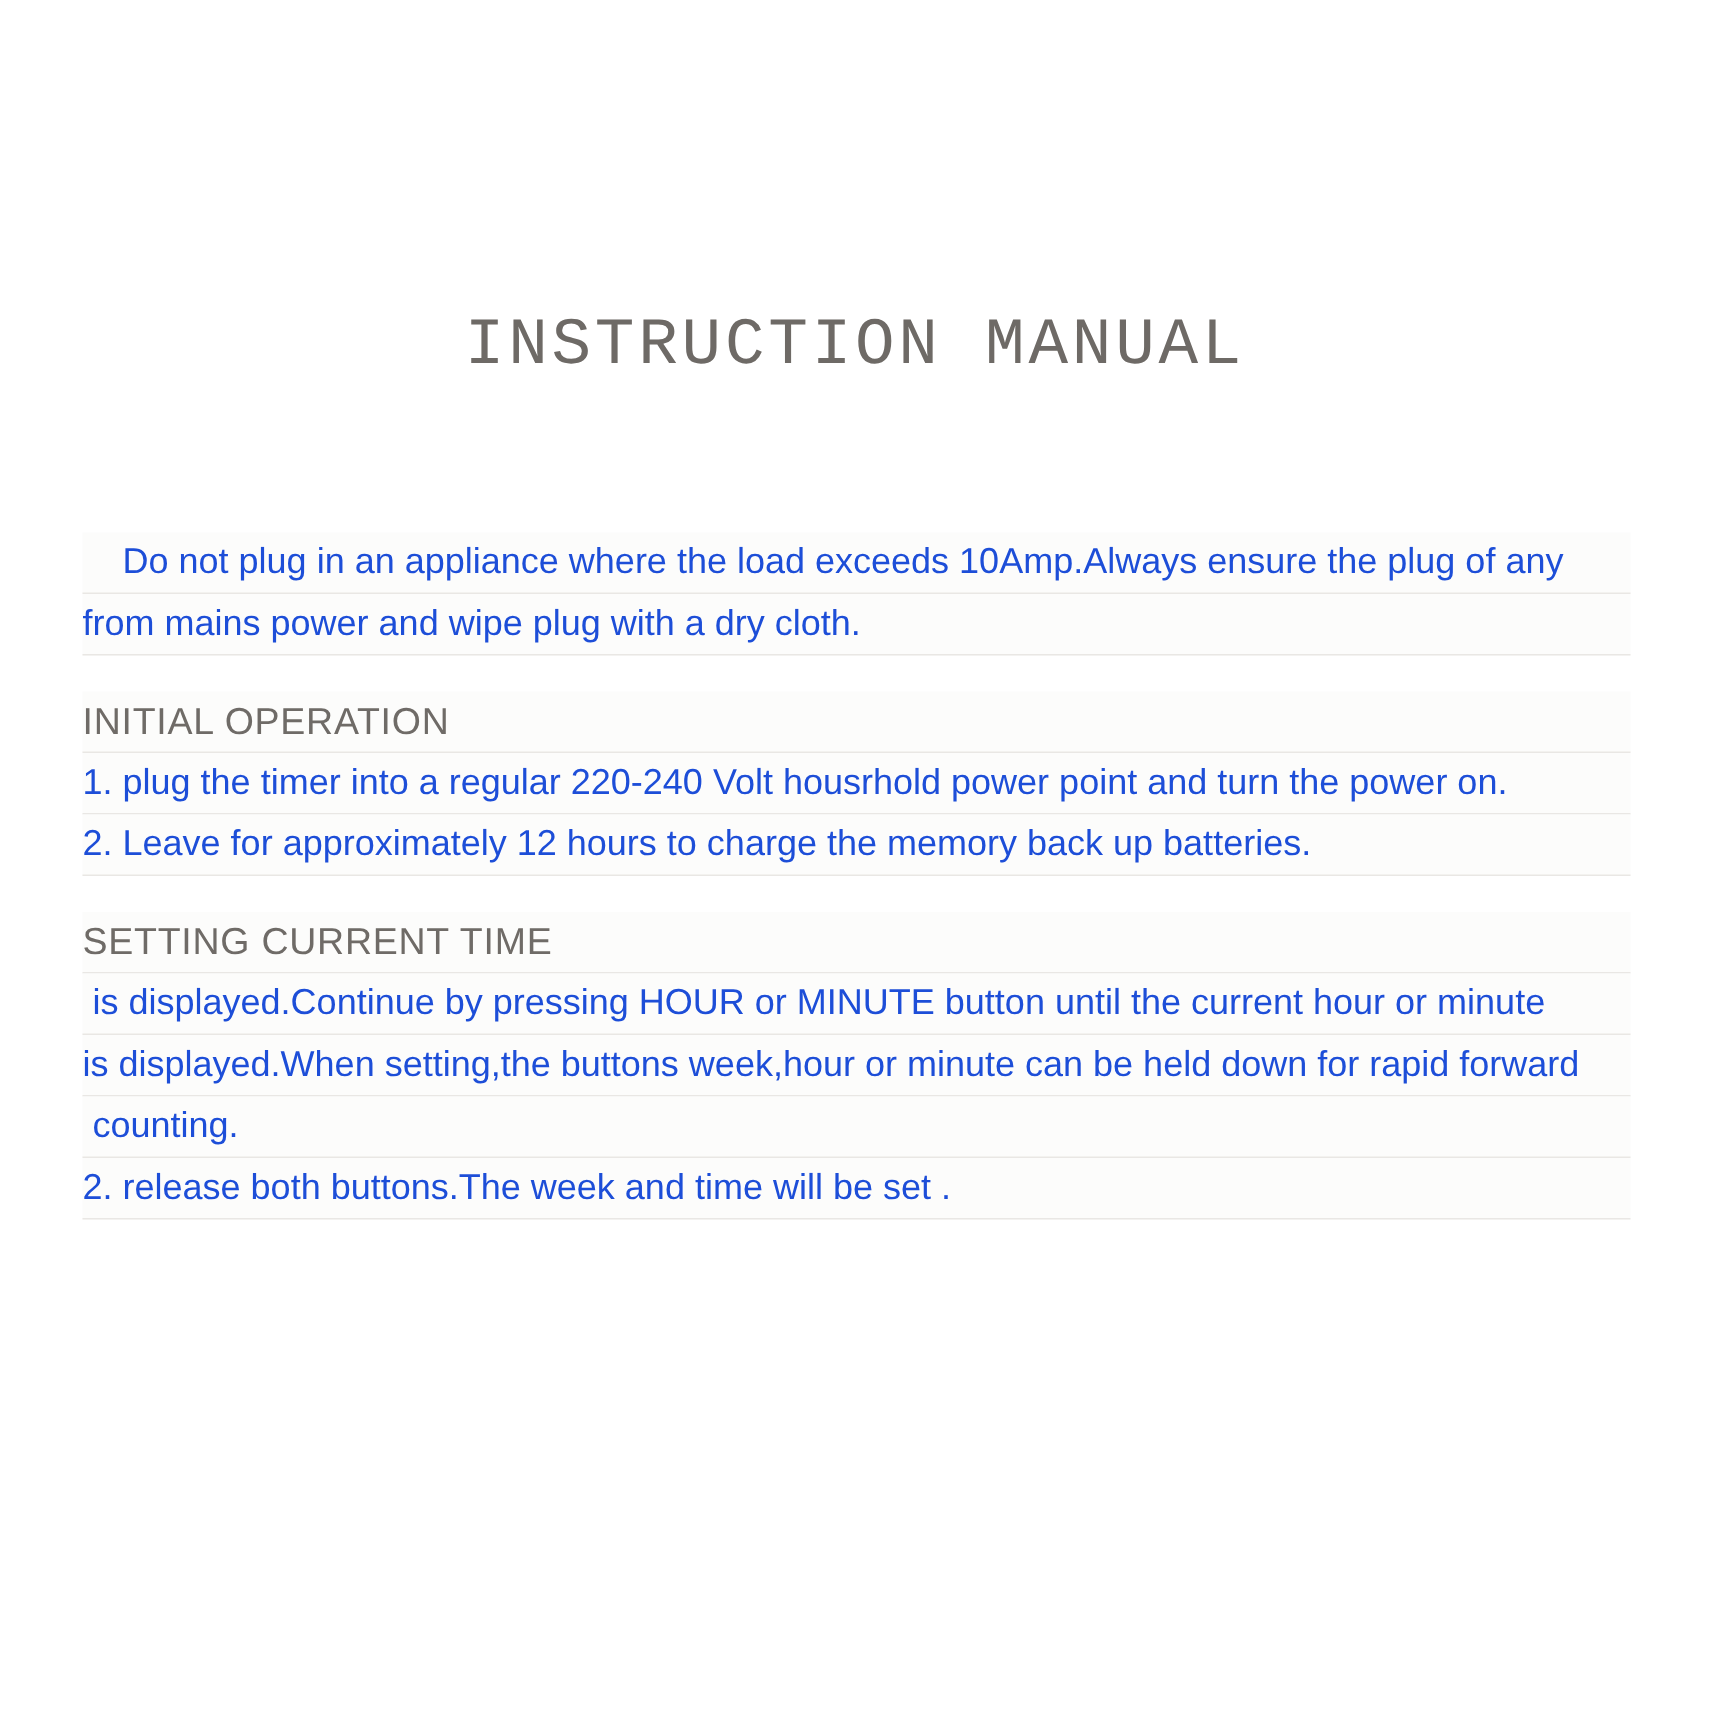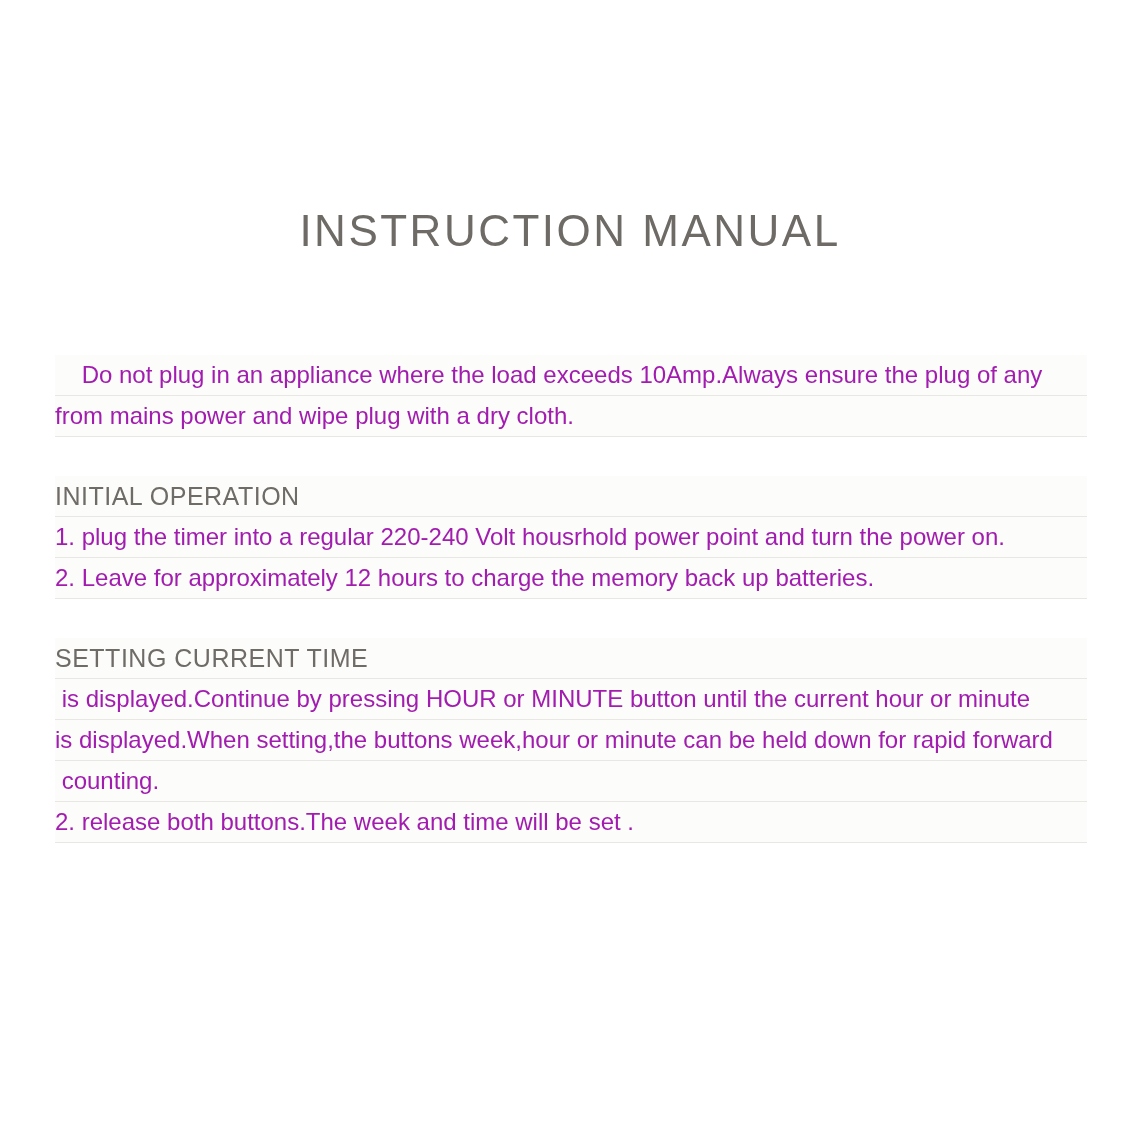--- a/index.html
+++ b/index.html
@@ -21,39 +21,40 @@
     position: absolute;
     top: 206px;
     left: 0;
     width: 100%;
     text-align: center;
     font-size: 44px;
     font-weight: 300;
     letter-spacing: 2.5px;
     color: #6e6a66;
     white-space: pre;
+    font-family: Liberation Mono, monospace;
   }
   .content {
     position: absolute;
     top: 355px;
     left: 55px;
     width: 1032px;
   }
   .line {
     height: 40px;
     line-height: 40px;
     font-size: 24px;
-    color: #a21caf;
+    color: #1d4ed8;
     border-bottom: 1px solid #e9e7e4;
     background: #fcfcfb;
     white-space: pre;
     overflow: hidden;
   }
   .heading {
-    margin-top: 39px;
+    margin-top: 24px;
     height: 40px;
     line-height: 40px;
     font-size: 25px;
     color: #6f6b67;
     border-bottom: 1px solid #e9e7e4;
     background: #fcfcfb;
     white-space: pre;
     letter-spacing: 0.5px;
   }
 </style>

